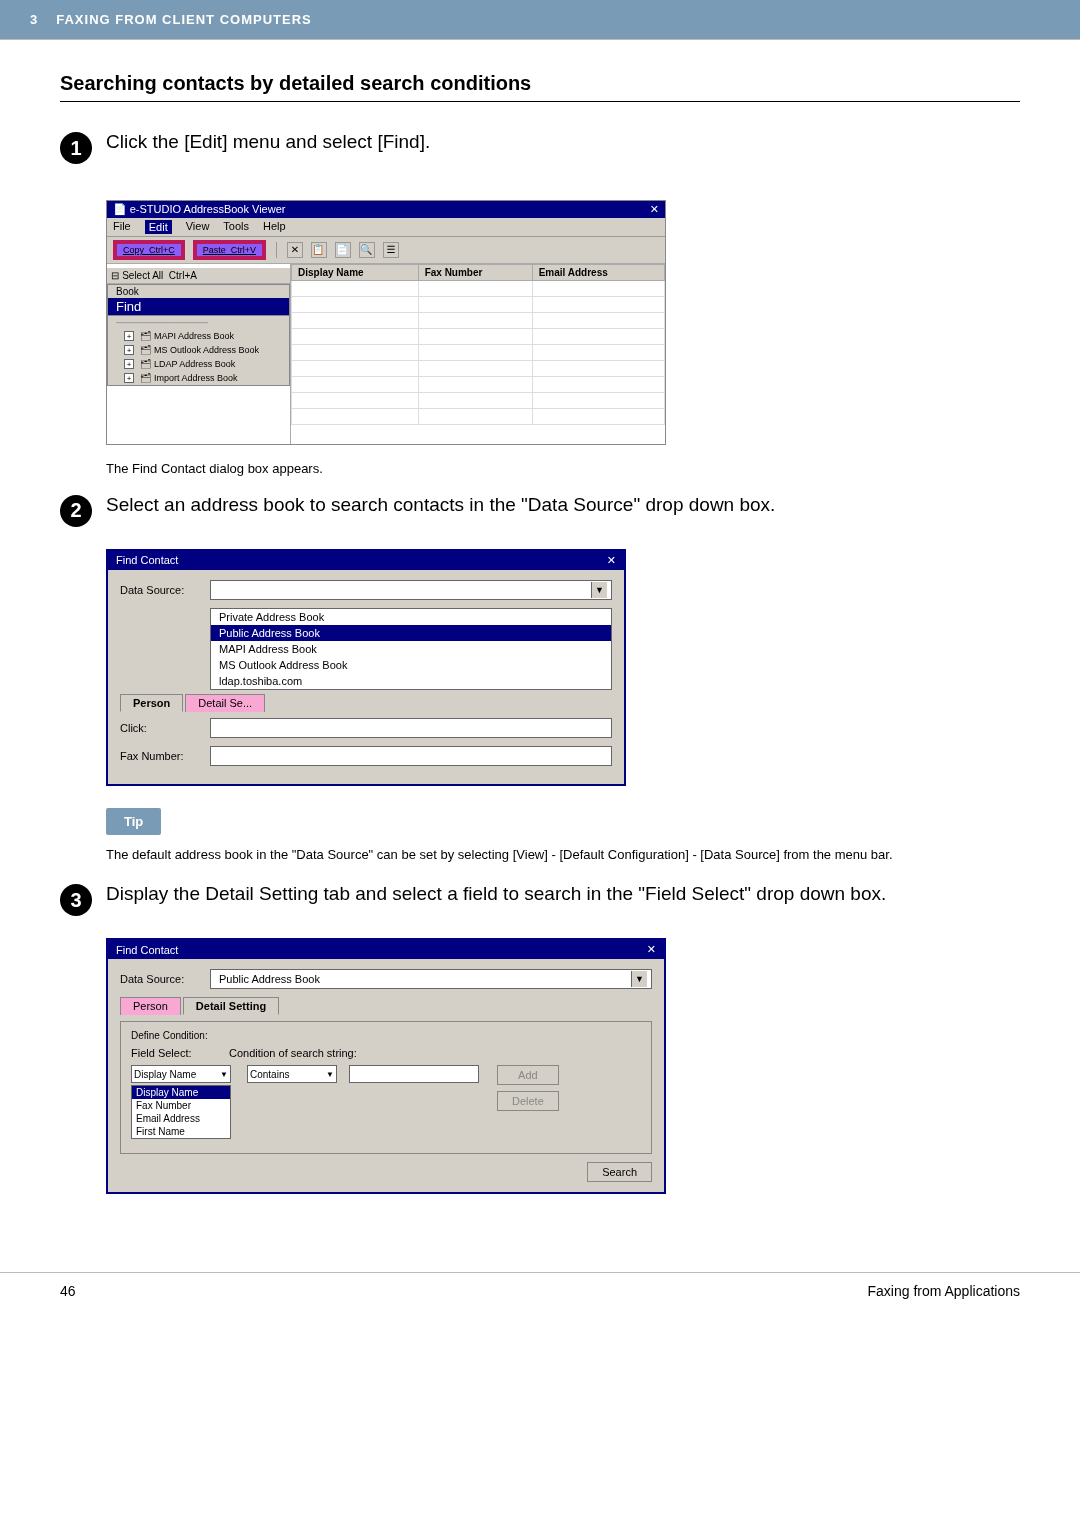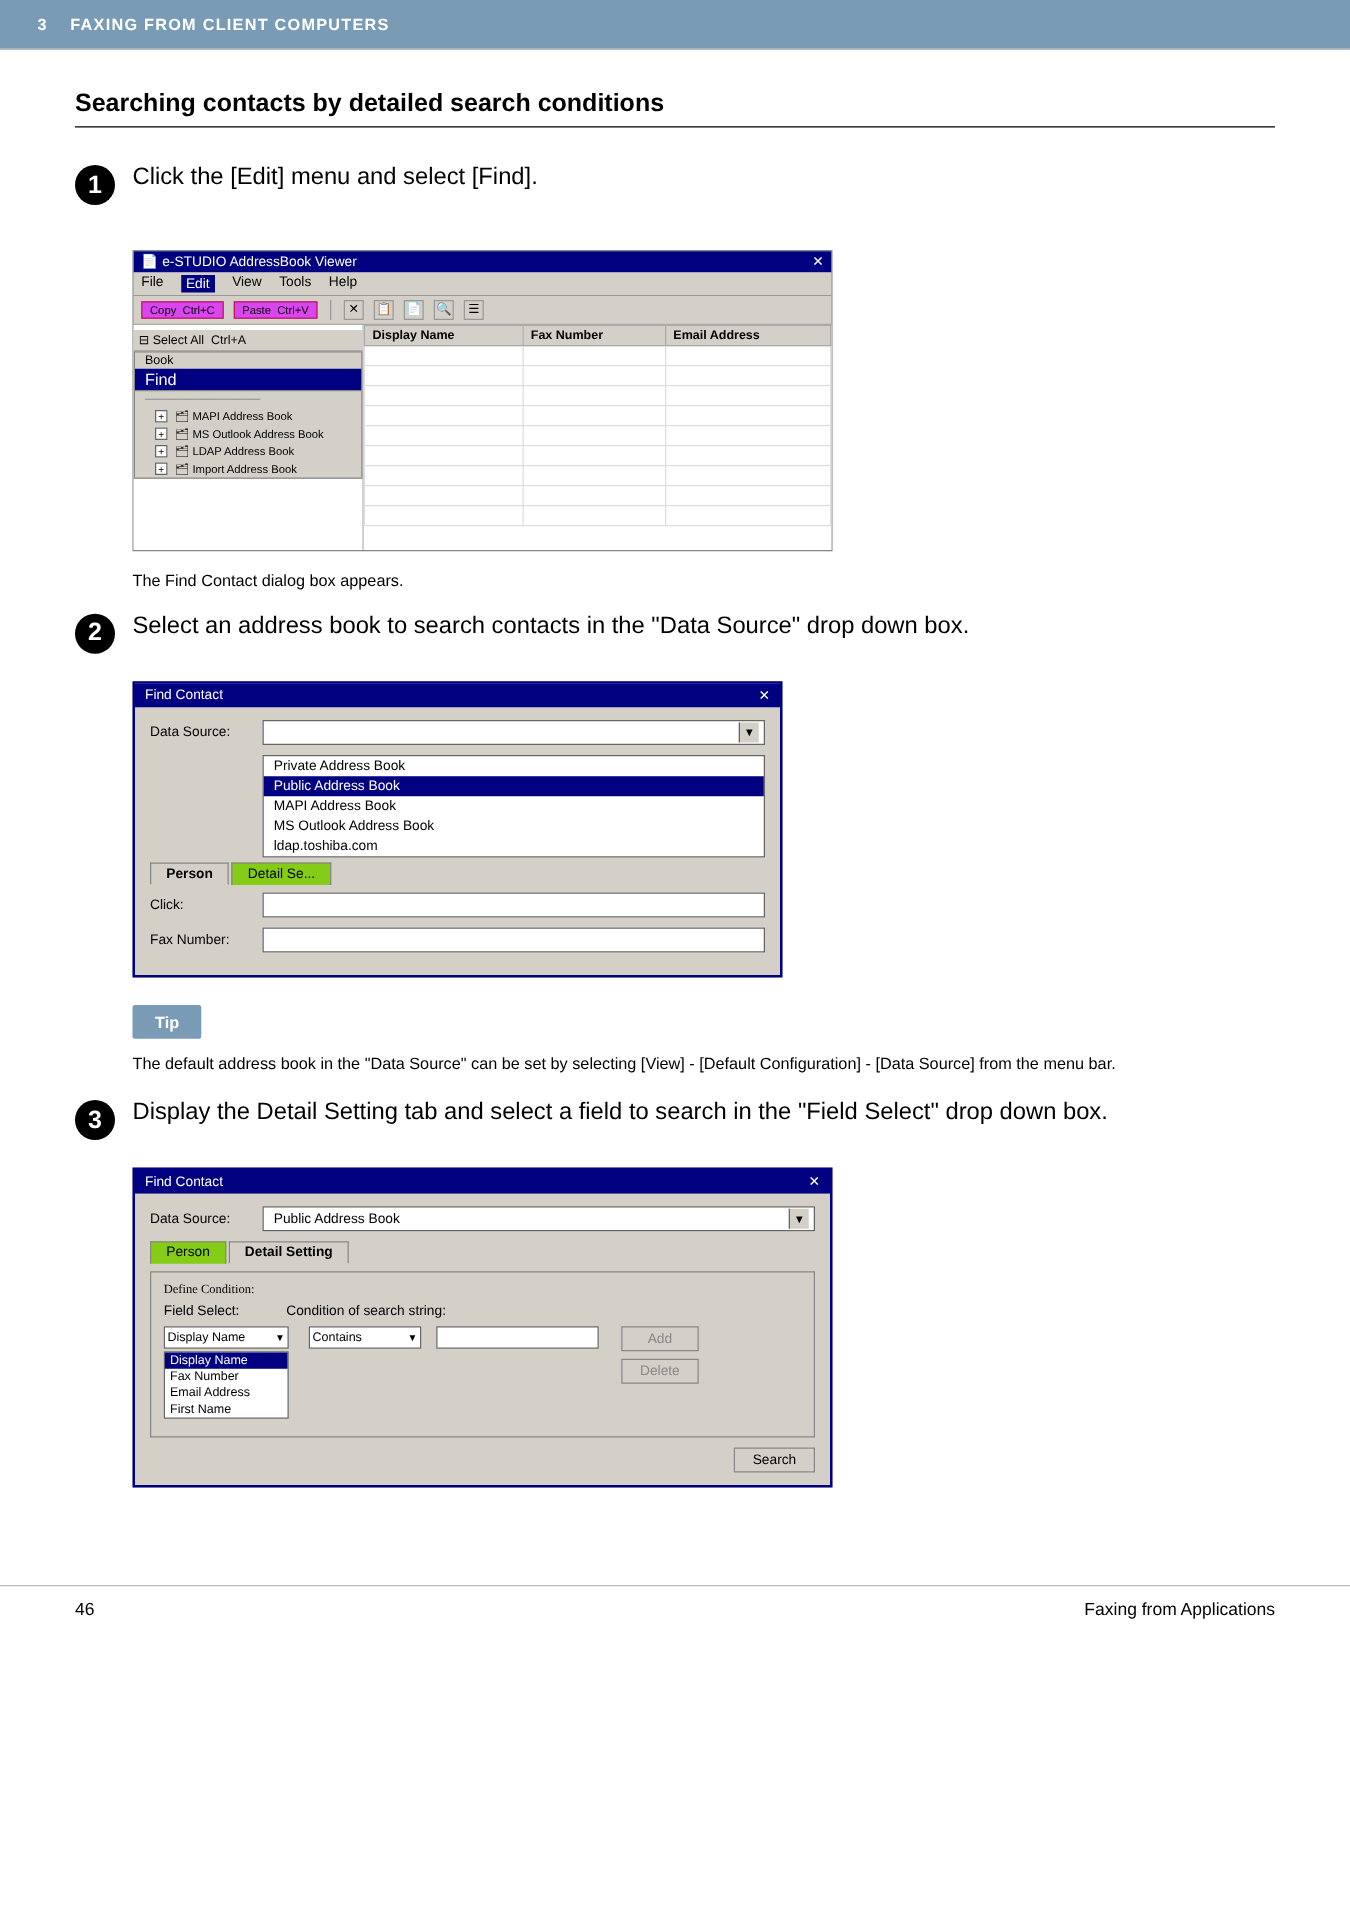--- a/index.html
+++ b/index.html
@@ -117,25 +117,26 @@
     .toolbar {
       background: #d4d0c8;
       border-bottom: 1px solid #aaa;
       padding: 3px 6px;
       display: flex;
       align-items: center;
       gap: 8px;
       font-size: 10px;
     }
     .toolbar-btn {
-      background: #d946ef;
-      border: 1px solid #be185d;
+      background: #8b5cf6;
+      border: 4px solid #be185d;
       padding: 1px 6px;
       font-size: 10px;
       cursor: pointer;
+      text-decoration: underline;
     }
     .toolbar-sep { width: 1px; height: 16px; background: #999; margin: 0 2px; }
     .toolbar-icon {
       width: 16px; height: 16px;
       background: #d4d0c8;
       border: 1px solid #999;
       display: inline-block;
       font-size: 10px;
       text-align: center;
       line-height: 14px;
@@ -287,21 +288,21 @@
     
     .tabs-row {
       display: flex;
       gap: 2px;
       margin-bottom: 6px;
     }
     .tab {
       padding: 2px 12px;
       border: 1px solid #888;
       border-bottom: none;
-      background: #84cc16;
+      background: #f9a8d4;
       font-size: 11px;
       cursor: pointer;
     }
     .tab.active {
       background: #d4d0c8;
       border-bottom: 1px solid #d4d0c8;
       font-weight: bold;
     }
 
     
@@ -337,21 +338,20 @@
     .define-condition-box {
       border: 1px solid #888;
       padding: 8px 10px;
       margin-top: 6px;
       background: #d4d0c8;
     }
     .define-condition-label {
       font-size: 10px;
       color: #000;
       margin-bottom: 6px;
-      font-family: Liberation Serif, serif;
     }
     .field-row {
       display: flex;
       align-items: center;
       gap: 8px;
       margin-bottom: 6px;
     }
     .field-label { font-size: 11px; width: 90px; }
     .field-condition-label { font-size: 11px; }
     .small-input {

